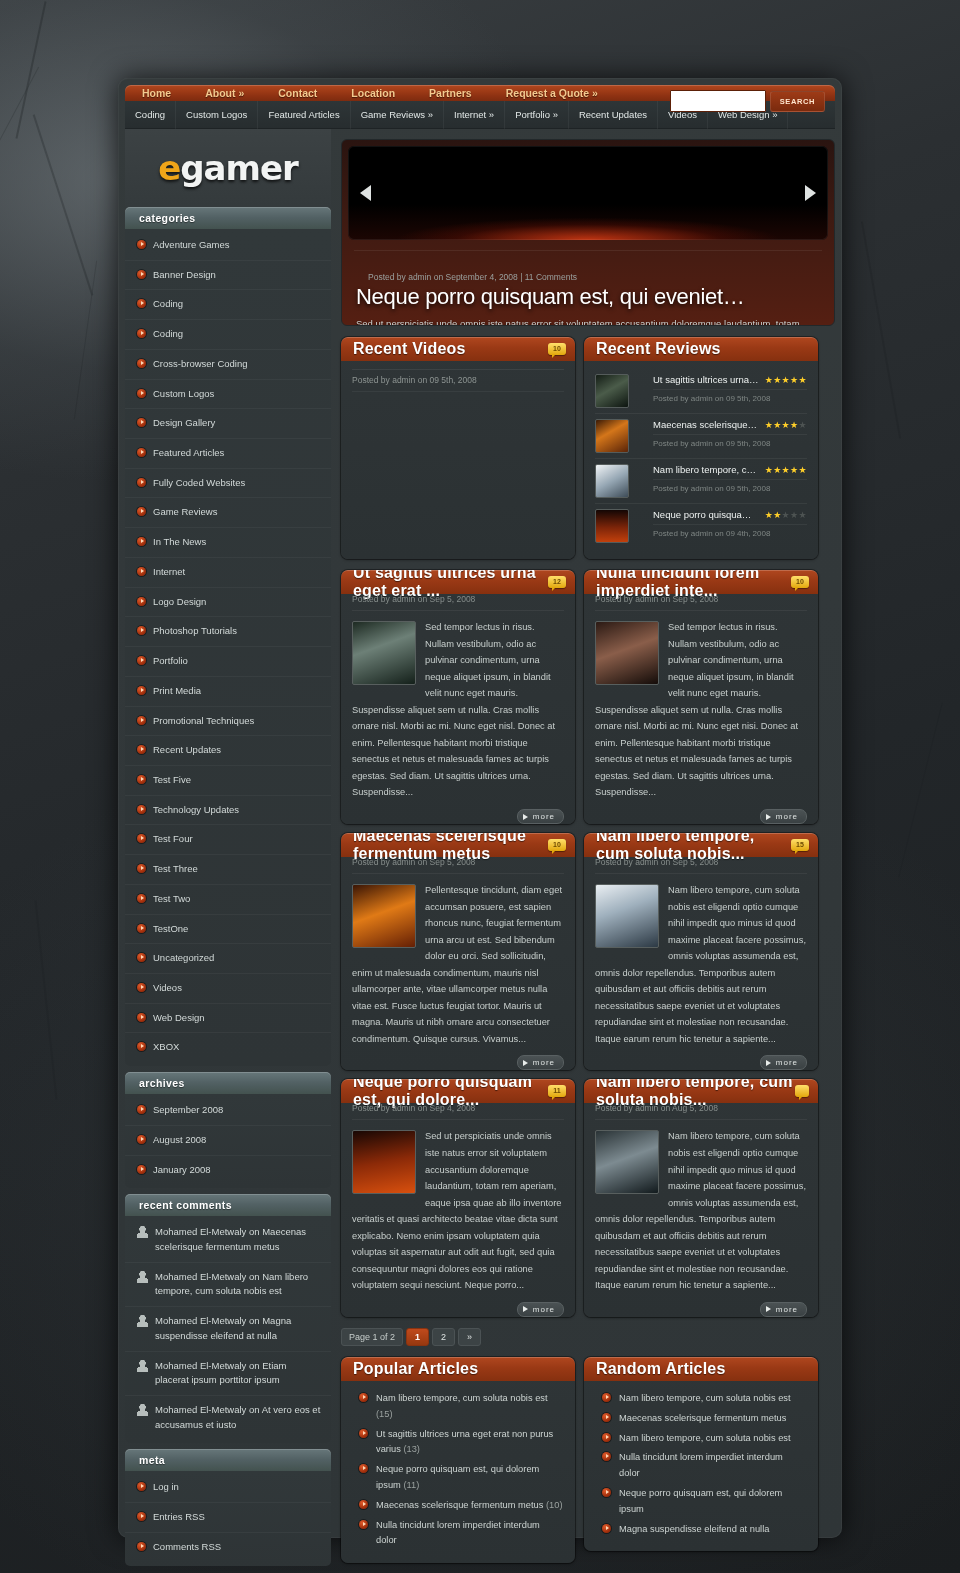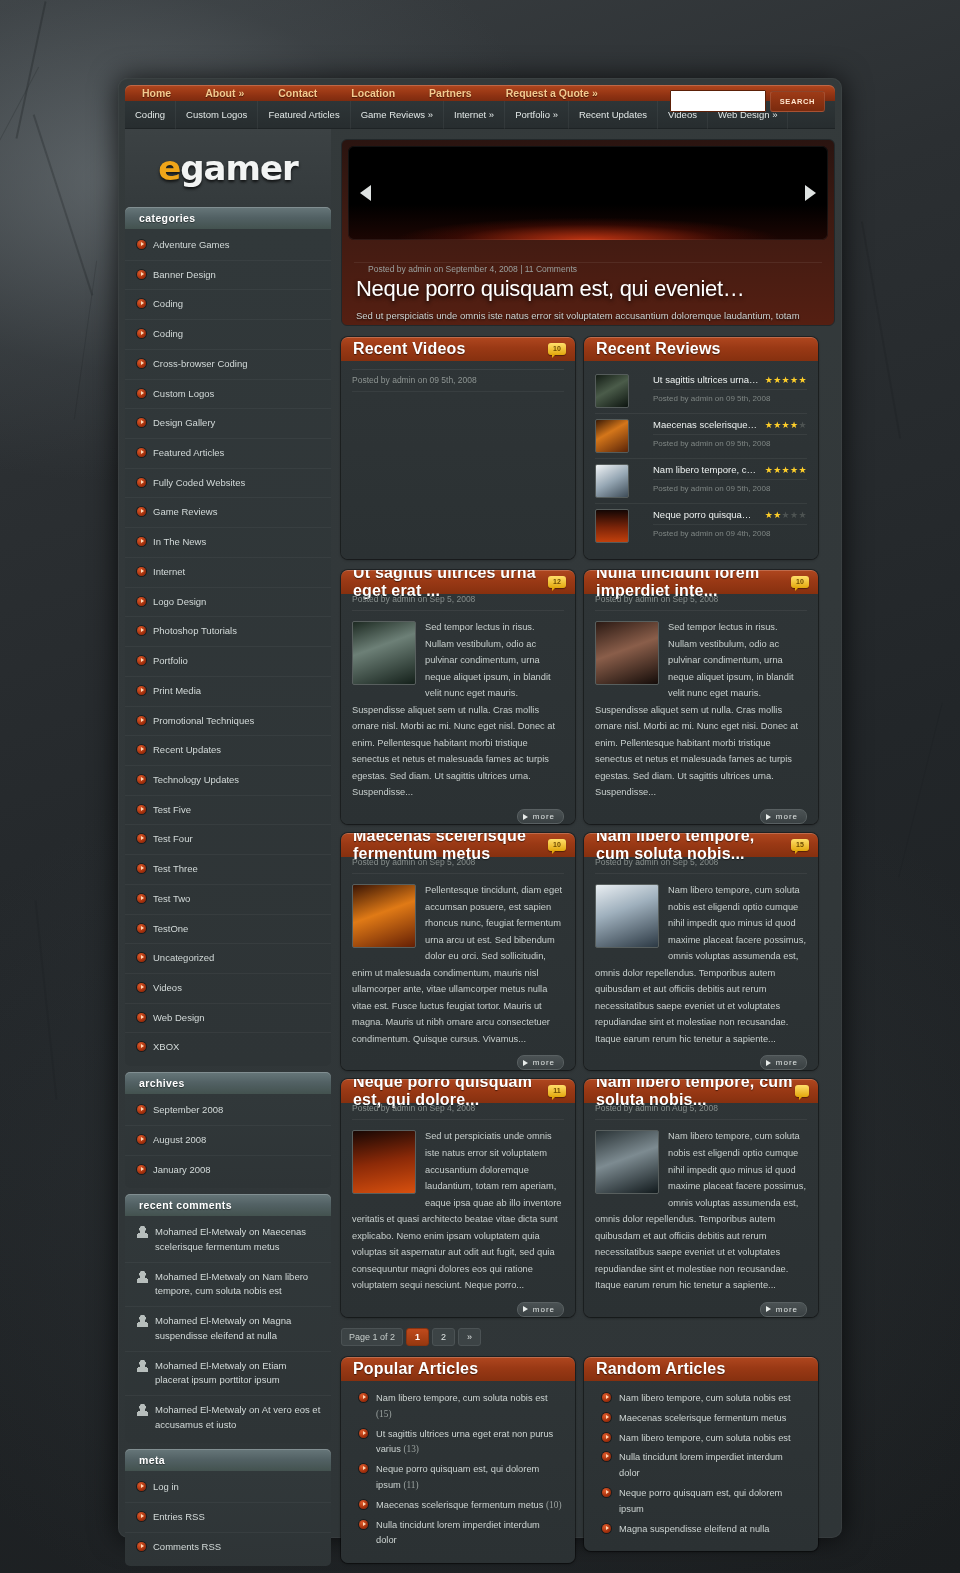--- a/index.html
+++ b/index.html
@@ -122,21 +122,21 @@
     height:94px; margin:6px 6px 0 6px; border-radius:6px; position:relative;
     background:
       radial-gradient(ellipse 240px 28px at 50% 100%, rgba(220,60,20,.85) 0%, rgba(120,20,5,.3) 55%, rgba(0,0,0,0) 80%),
       linear-gradient(180deg,#000 0%,#000 62%,#1c0603 100%);
     box-shadow:0 0 0 1px rgba(255,255,255,.07) inset;
   }
   .arrow { position:absolute; top:50%; transform:translateY(-50%); width:0; height:0; cursor:pointer;
     filter:drop-shadow(0 1px 2px rgba(0,0,0,.8)); }
   .arrow.left { left:12px; border-right:11px solid #dfe3e2; border-top:8px solid transparent; border-bottom:8px solid transparent; }
   .arrow.right { right:12px; border-left:11px solid #dfe3e2; border-top:8px solid transparent; border-bottom:8px solid transparent; }
-  .feat-meta { padding:1px 14px 0 14px; font-size:8.5px; color:#9aa09e; border-top:1px solid rgba(255,255,255,.07); margin:22px 12px 0 12px;}
+  .feat-meta { padding:21px 14px 0 14px; font-size:8.5px; color:#9aa09e; border-top:1px solid rgba(255,255,255,.07); margin:10px 12px 0 12px;}
   .feat-title { padding:2px 14px 0 14px; font-size:22px; color:#fff; font-weight:normal;
     text-shadow:0 2px 4px rgba(0,0,0,.85); letter-spacing:-.3px; }
   .feat-ex { padding:6px 16px 0 14px; font-size:9.5px; color:#cdd2d0; line-height:1.75; text-shadow:0 1px 2px rgba(0,0,0,.8); }
 
   
   .row2 { display:flex; gap:9px; margin-top:11px; }
   .panel { background:linear-gradient(180deg,#2f3537 0%,#2b3133 100%); border-radius:7px;
     box-shadow:0 0 0 1px rgba(0,0,0,.35), 0 1px 3px rgba(0,0,0,.4); overflow:hidden; }
   .phead {
     height:24px; display:flex; align-items:center; justify-content:space-between;
@@ -195,21 +195,21 @@
   .more .tri { width:0;height:0;border-left:5px solid #e8ecea;border-top:3.5px solid transparent;border-bottom:3.5px solid transparent; }
 
   .pager { display:flex; align-items:flex-end; gap:3px; margin-top:11px; }
   .pager .lbl { font-size:9px; color:#c6cdcb; padding:3px 7px; background:#3c4345; border-radius:3px; border:1px solid #4b5254;}
   .pager .pg { font-size:9px; color:#dfe4e3; padding:3px 8px; background:#3c4345; border-radius:3px; border:1px solid #4b5254; cursor:pointer;}
   .pager .pg.active { background:linear-gradient(180deg,#c04a1c,#97380f); color:#fff; border-color:#8a3310; font-weight:bold;}
 
   .list { padding:8px 12px 12px 18px; }
   .litem { display:flex; gap:8px; align-items:flex-start; font-size:9.3px; color:#cdd4d2; line-height:1.7; padding:2px 0; }
   .litem a { color:#cdd4d2; text-decoration:none; }
-  .cnt { color:#9aa19f;font-family:Liberation Serif, serif; }
+  .cnt { color:#9aa19f; }
 </style>
 </head>
 <body>
 
 <div class="bgcracks">
   <div class="crack" style="left:30px;top:0;width:2px;height:140px;transform:rotate(12deg);opacity:.55"></div>
   <div class="crack" style="left:62px;top:110px;width:2px;height:190px;transform:rotate(-18deg);opacity:.5"></div>
   <div class="crack" style="left:10px;top:60px;width:1px;height:120px;transform:rotate(28deg);opacity:.4"></div>
   <div class="crack" style="left:85px;top:260px;width:1px;height:160px;transform:rotate(8deg);opacity:.35"></div>
   <div class="crack" style="left:880px;top:220px;width:2px;height:220px;transform:rotate(-10deg);opacity:.35"></div>
@@ -322,25 +322,25 @@
             <div class="wrow">
               <span class="bullet"></span>
               <a>Promotional Techniques</a>
             </div>
             <div class="wrow">
               <span class="bullet"></span>
               <a>Recent Updates</a>
             </div>
             <div class="wrow">
               <span class="bullet"></span>
+              <a>Test Five</a>
+            </div>
+            <div class="wrow">
+              <span class="bullet"></span>
               <a>Technology Updates</a>
-            </div>
-            <div class="wrow">
-              <span class="bullet"></span>
-              <a>Test Five</a>
             </div>
             <div class="wrow">
               <span class="bullet"></span>
               <a>Test Four</a>
             </div>
             <div class="wrow">
               <span class="bullet"></span>
               <a>Test Three</a>
             </div>
             <div class="wrow">

